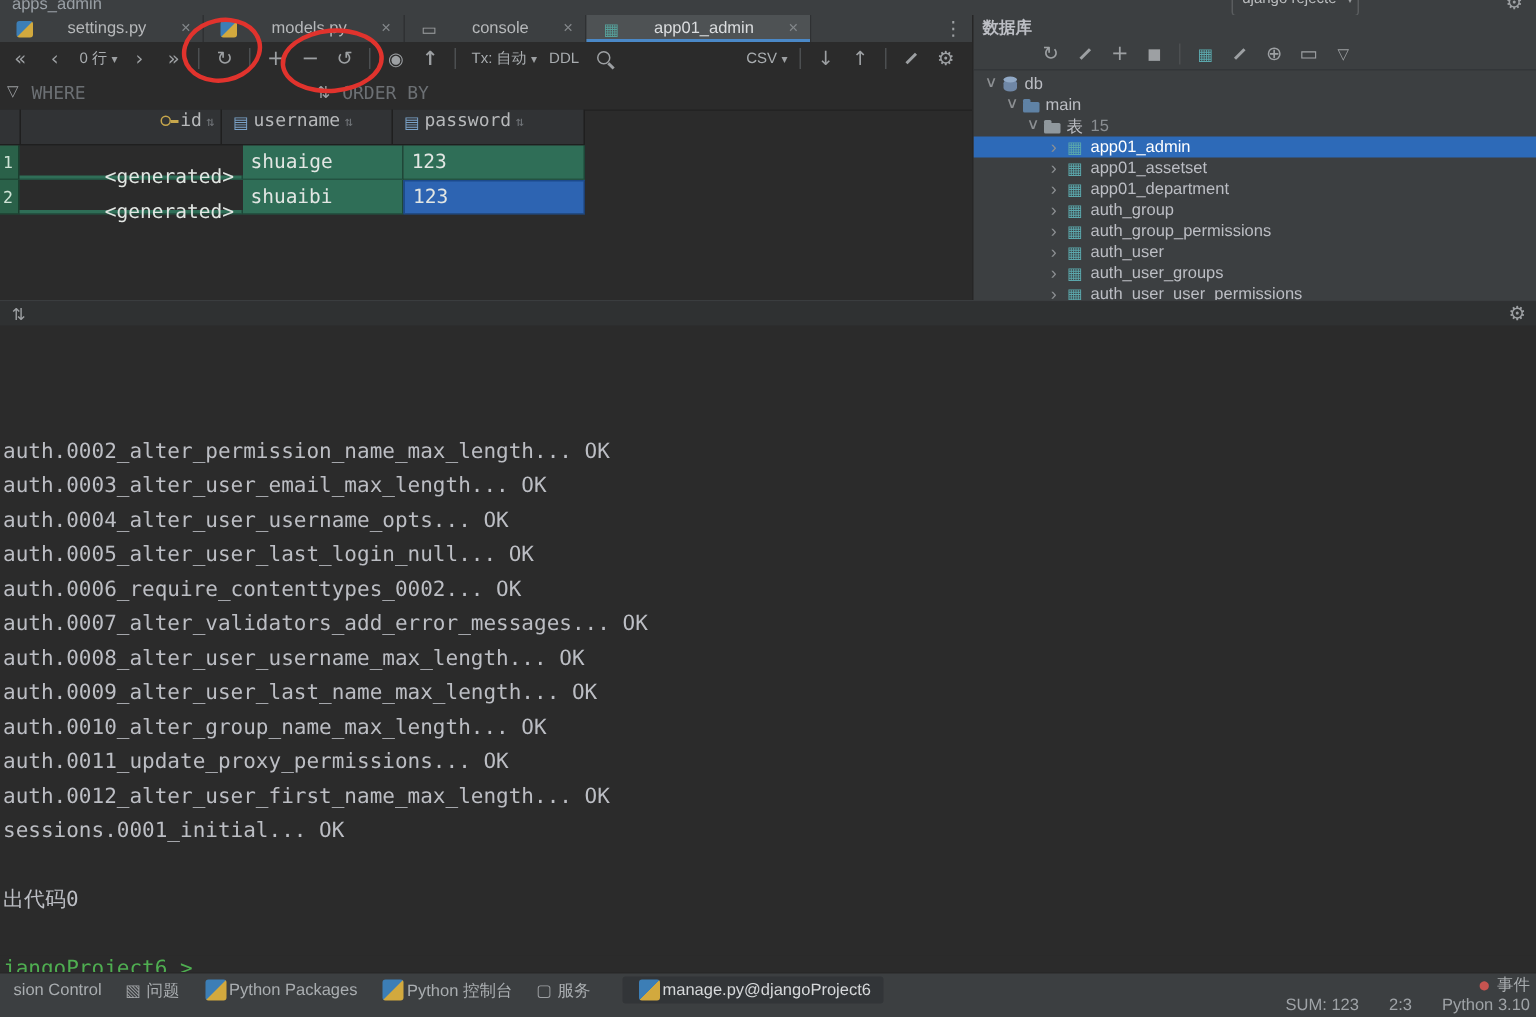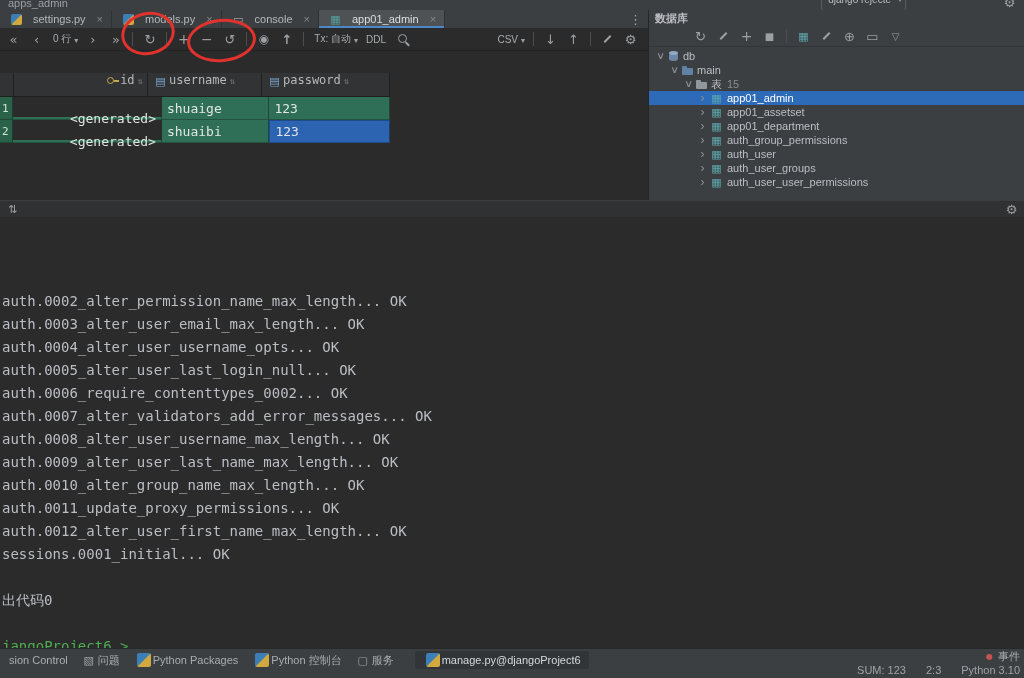--- a/index.html
+++ b/index.html
@@ -70,21 +70,21 @@
   .red{color:#c75450;}
   .yellow{color:#c8a24c;}
 
   
   .tabbar{position:absolute;left:0;top:10px;width:648px;height:18px;background:#3c3f41;
           border-bottom:1px solid #323232;display:flex;align-items:stretch;}
   .tab{display:inline-flex;align-items:center;padding:0 8px;border-right:1px solid #2f3133;
        color:#b6b8ba;font-size:11px;position:relative;}
   .tab.active{background:#4e5254;color:#dcdee0;}
   .tab.active::after{content:"";position:absolute;left:0;right:0;bottom:0;height:2px;background:#4a88c7;}
-  .tab .tlabel{margin:0 8px;}
+  .tab .tlabel{margin:0 20px;}
   .tclose::before{content:"×";font-size:11px;color:#84888b;margin-left:3px;}
   .tab-more{position:absolute;right:4px;top:1px;}
 
   
   .gridbar{position:absolute;left:0;top:28px;width:648px;height:22px;background:#2b2b2b;
            border-bottom:1px solid #232323;display:flex;align-items:center;}
   .gb-left{display:flex;align-items:center;padding-left:2px;}
   .gb-right{display:flex;align-items:center;margin-left:auto;padding-right:6px;}
   .tbi{display:inline-flex;align-items:center;height:20px;padding:0 2px;margin:0 1px;border-radius:3px;
        color:#a9adb0;font-size:10px;}
@@ -341,20 +341,26 @@
 
         </span>
 
         <span class="tbi">
           <span class="ico js-icon ic-gear"></span>
 
         </span>
       </div>
   </div>
 
+  <div class="filterbar">
+    <span class="ico ic-funnel"></span>
+    <span class="fword">WHERE</span>
+    <span class="ico ic-updown fgap"></span>
+    <span class="fword">ORDER BY</span>
+  </div>
 
   <div class="grid">
     <div class="g-header">
       <div></div>
 
         <div class="g-hcell">
           <span class="ico js-icon ic-key"></span>
           <span>id</span>
           <span class="sorter"></span>
         </div>
@@ -490,20 +496,26 @@
 
         </div>
 
         <div class="tree-row" style="padding-left: 48px;">
           <span class="js-chev ch-closed"></span>
           <span class="ico js-icon ic-tbl"></span>
           <span class="tlabel2">app01_department</span>
 
         </div>
 
+        <div class="tree-row" style="padding-left: 48px;">
+          <span class="js-chev ch-closed"></span>
+          <span class="ico js-icon ic-tbl"></span>
+          <span class="tlabel2">auth_group</span>
+
+        </div>
 
         <div class="tree-row" style="padding-left: 48px;">
           <span class="js-chev ch-closed"></span>
           <span class="ico js-icon ic-tbl"></span>
           <span class="tlabel2">auth_group_permissions</span>
 
         </div>
 
 
         <div class="tree-row" style="padding-left: 48px;">

